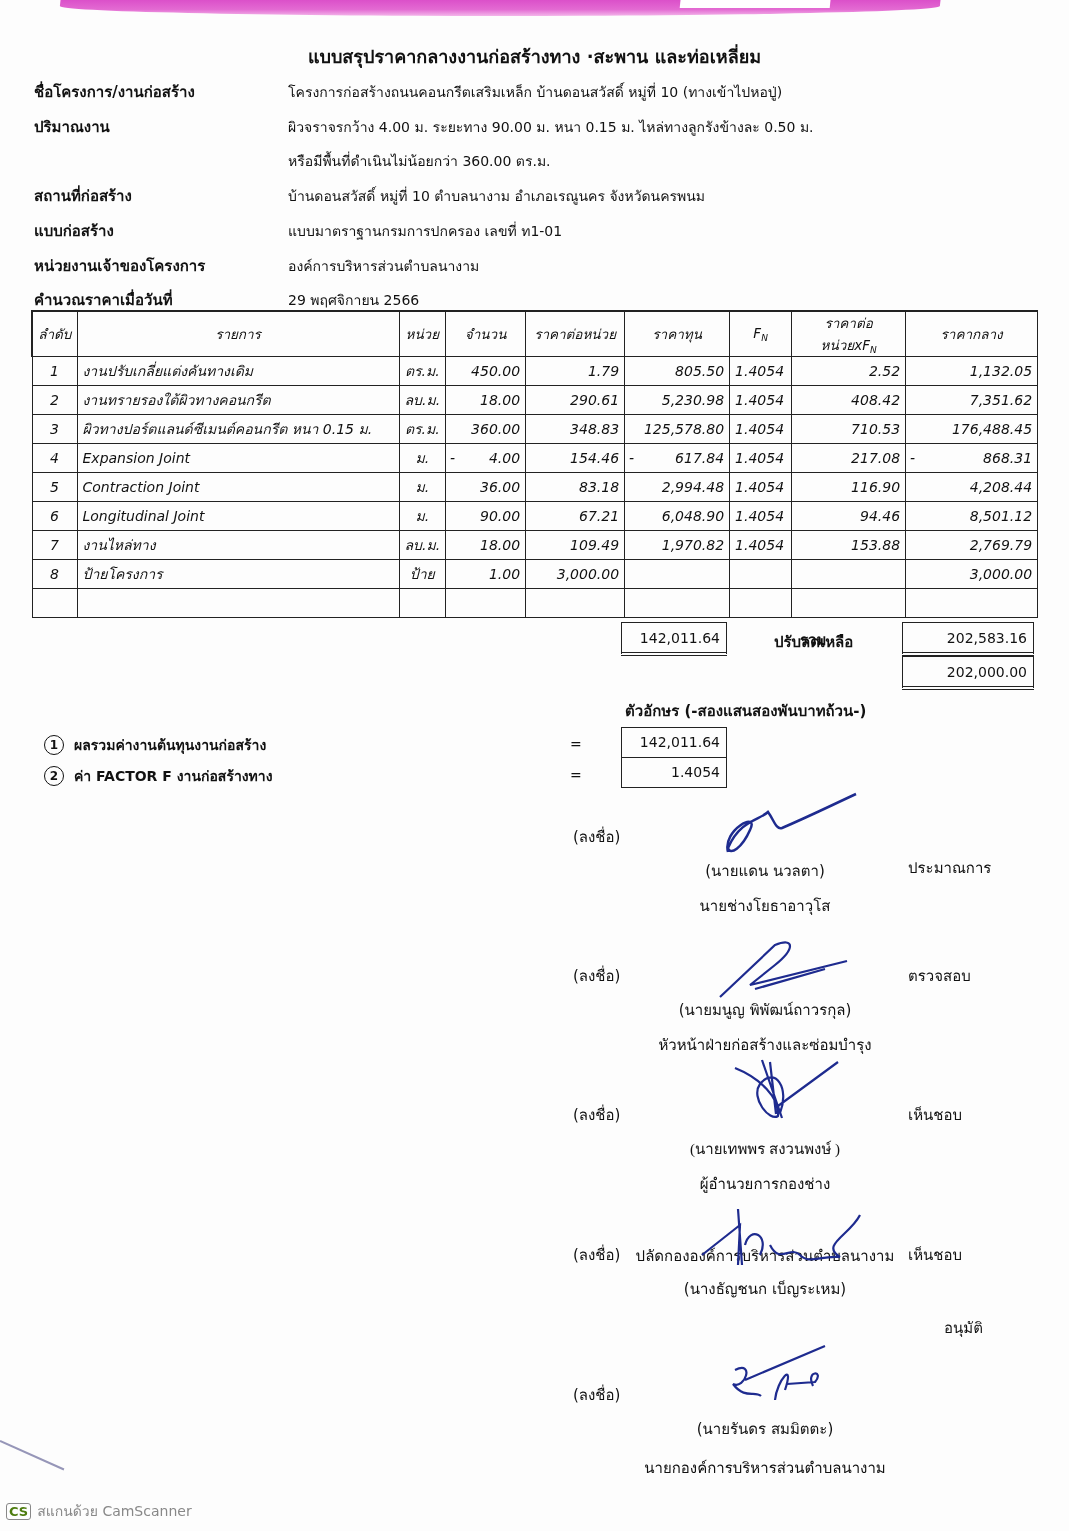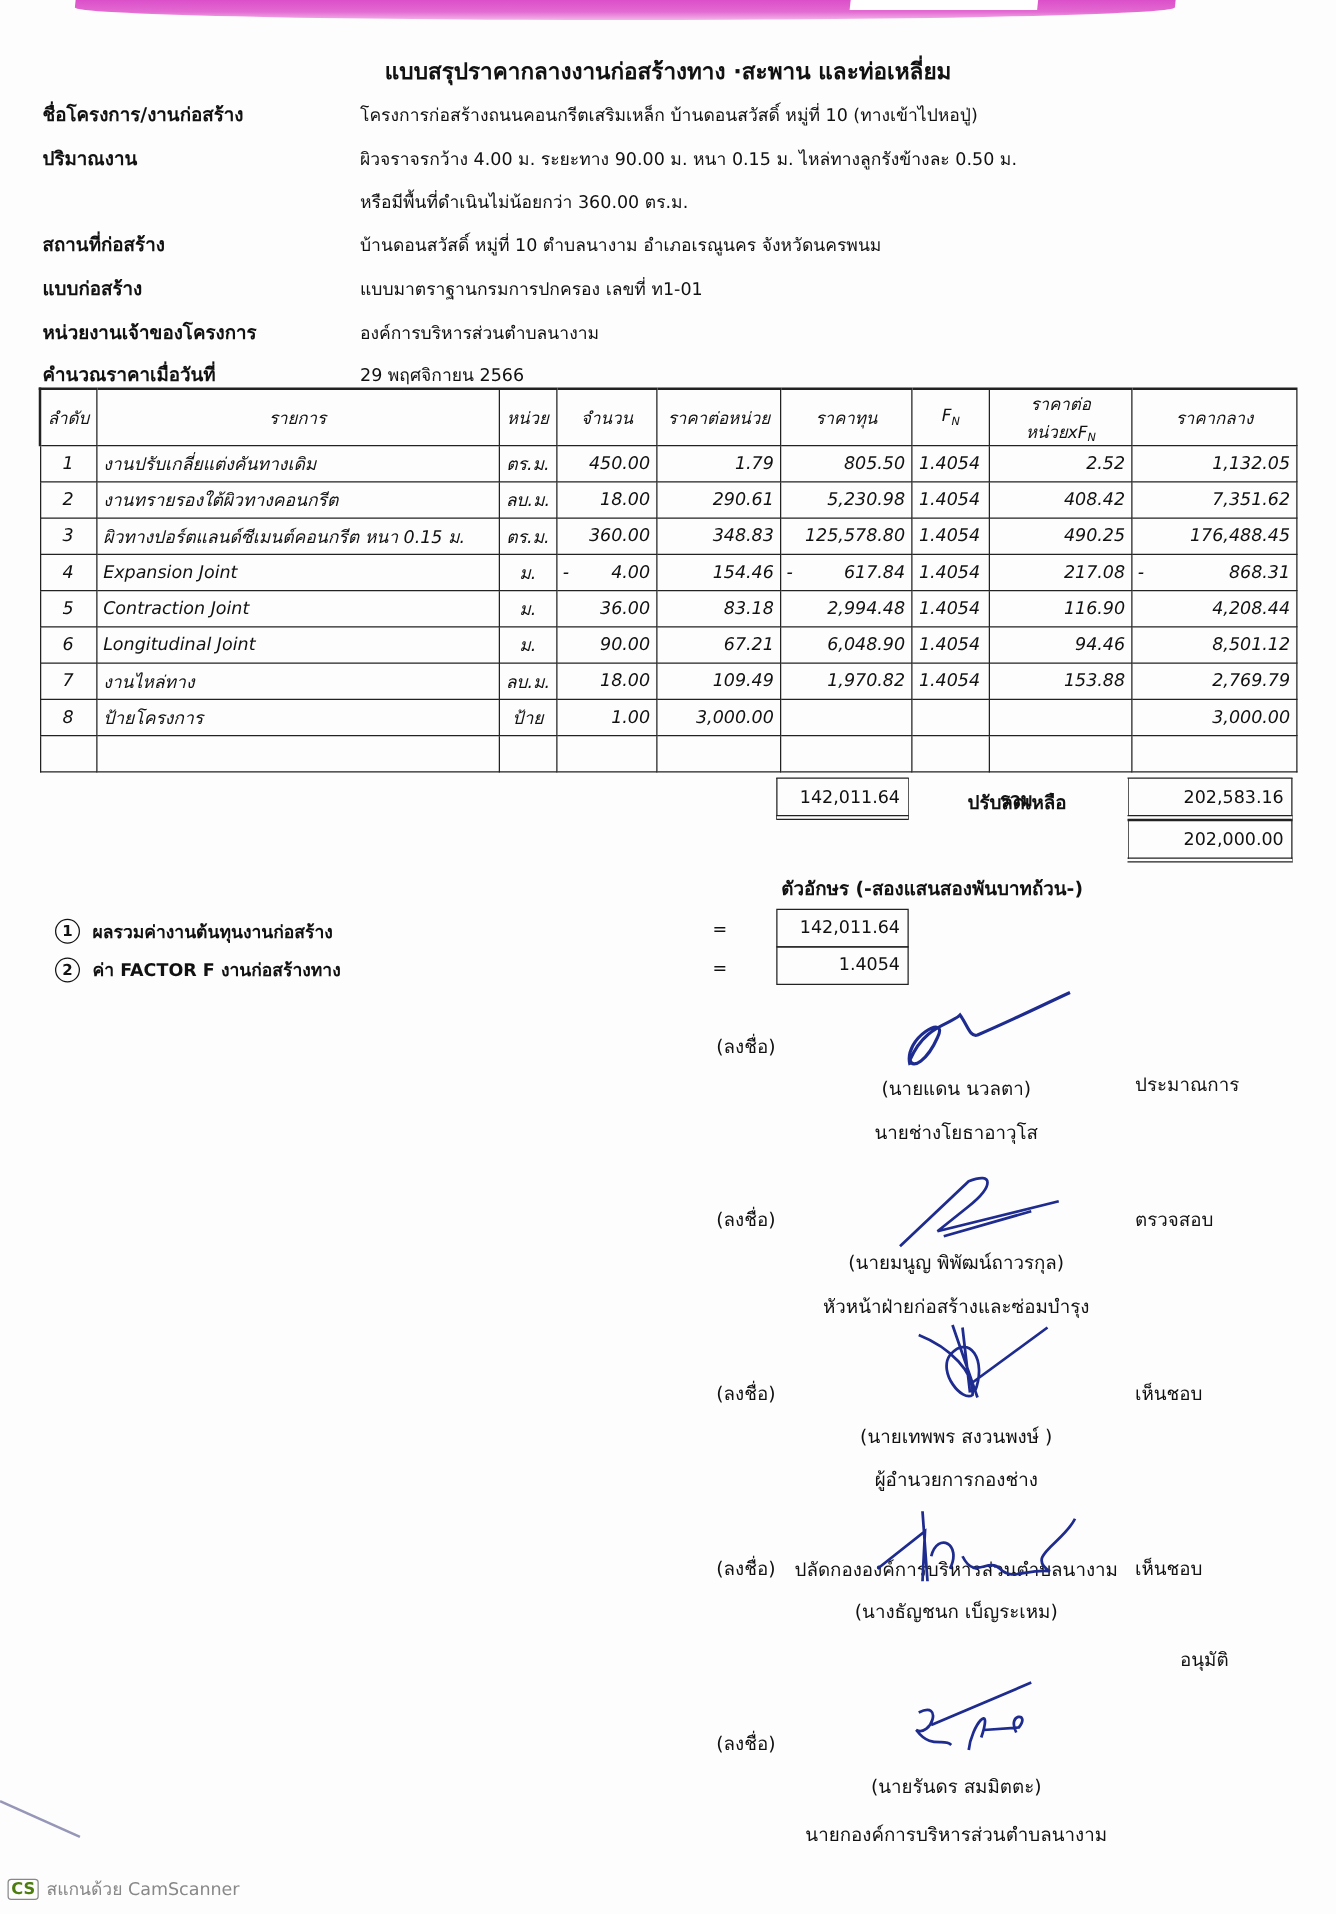--- a/index.html
+++ b/index.html
@@ -120,21 +120,21 @@
         <td class="num"><span>7,351.62</span></td>
       </tr>
       <tr>
         <td class="ctr"><span>3</span></td>
         <td><span>ผิวทางปอร์ตแลนด์ซีเมนต์คอนกรีต หนา 0.15  ม.</span></td>
         <td class="ctr"><span>ตร.ม.</span></td>
         <td class="num"><span>360.00</span></td>
         <td class="num"><span>348.83</span></td>
         <td class="num"><span>125,578.80</span></td>
         <td><span>1.4054</span></td>
-        <td class="num"><span>490.25</span></td>
+        <td class="num"><span>710.53</span></td>
         <td class="num"><span>176,488.45</span></td>
       </tr>
       <tr>
         <td class="ctr"><span>4</span></td>
         <td><span>Expansion  Joint</span></td>
         <td class="ctr"><span>ม.</span></td>
         <td class="num minus"><span class="dash">-</span><span>4.00</span></td>
         <td class="num"><span>154.46</span></td>
         <td class="num minus"><span class="dash">-</span><span>617.84</span></td>
         <td><span>1.4054</span></td>
@@ -225,21 +225,21 @@
     <div class="sig-label" style="top: 825px;">(ลงชื่อ)</div>
     <div class="sig-role" style="top: 825px; margin-top: 31px;">ประมาณการ</div>
     <div class="sig-name" style="top: 859px;">(นายแดน  นวลตา)</div>
     <div class="sig-name" style="top: 894px;">นายช่างโยธาอาวุโส</div>
     <div class="sig-label" style="top: 964px;">(ลงชื่อ)</div>
     <div class="sig-role" style="top: 964px;">ตรวจสอบ</div>
     <div class="sig-name" style="top: 998px;">(นายมนูญ  พิพัฒน์ถาวรกุล)</div>
     <div class="sig-name" style="top: 1033px;">หัวหน้าฝ่ายก่อสร้างและซ่อมบำรุง</div>
     <div class="sig-label" style="top: 1103px;">(ลงชื่อ)</div>
     <div class="sig-role" style="top: 1103px;">เห็นชอบ</div>
-    <div class="sig-name" style="top: 1137px;">(นายเทพพร  สงวนพงษ์ )</div>
+    <div class="sig-name" style="top: 1137px; font-family: Liberation Serif, serif;">(นายเทพพร  สงวนพงษ์ )</div>
     <div class="sig-name" style="top: 1172px;">ผู้อำนวยการกองช่าง</div>
     <div class="sig-label" style="top: 1243px;">(ลงชื่อ)</div>
     <div class="sig-role" style="top: 1243px;">เห็นชอบ</div>
     <div class="sig-name" style="top: 1277px;">(นางธัญชนก  เบ็ญระเหม)</div>
     <div class="sig-name" style="top: 1244px;">ปลัดกององค์การบริหารส่วนตำบลนางาม</div>
     <div class="sig-label" style="top: 1383px;">(ลงชื่อ)</div>
     <div class="sig-role" style="top: 1316px; margin-left: 36px;">อนุมัติ</div>
     <div class="sig-name" style="top: 1417px;">(นายรันดร  สมมิตตะ)</div>
     <div class="sig-name" style="top: 1456px;">นายกองค์การบริหารส่วนตำบลนางาม</div>
   </div>

